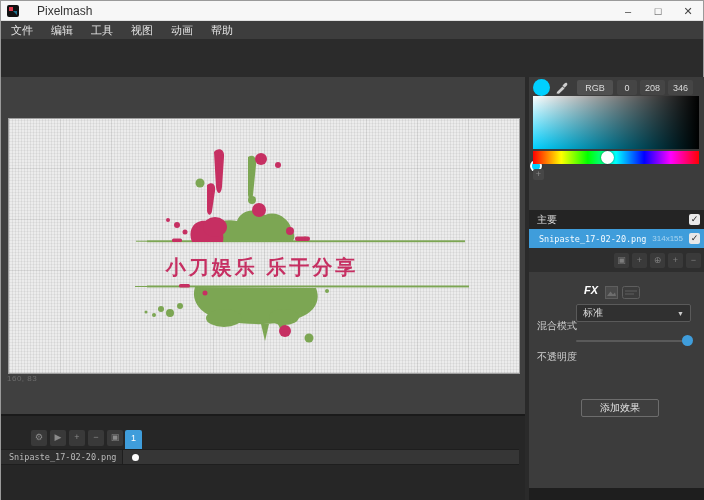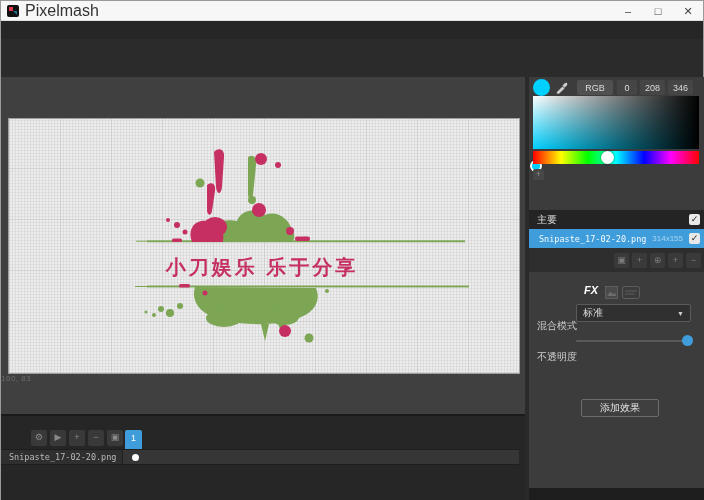--- a/index.html
+++ b/index.html
@@ -3,21 +3,21 @@
 <meta charset="utf-8">
 <style>
   * { margin:0; padding:0; box-sizing:border-box; }
   html,body { width:704px; height:500px; overflow:hidden; }
   body { font-family:"Liberation Sans","DejaVu Sans",sans-serif; background:#262626; position:relative; }
   #app { position:absolute; inset:0; width:704px; height:500px; border:1px solid #9a9a9a; background:#262626; }
 
   
   .titlebar { position:absolute; left:0; top:0; width:100%; height:20px; background:#f7f7f7; border-bottom:1px solid #e0e0e0; display:flex; align-items:center; }
   .app-icon { width:12px; height:12px; margin:0 6px 0 6px; }
-  .title-text { font-size:16px; color:#333; }
+  .title-text { font-size:12px; color:#333;margin-left:12px; }
   .win-controls { position:absolute; right:0; top:0; height:20px; display:flex; }
   .win-btn { width:30px; height:20px; display:flex; align-items:center; justify-content:center; font-size:11px; color:#444; }
 
   
   .menubar { position:absolute; left:0; top:20px; width:100%; height:18px; background:#3d3d3d; display:flex; align-items:center; gap:18px; padding-left:10px; }
   .menu-item { font-size:11px; color:#e3e3e3; }
 
   
   .toolbar { position:absolute; left:0; top:38px; width:100%; height:38px; background:#2b2b2b; }
   .tool-btn { position:absolute; top:47px; width:20px; height:20px; background:#3b3b3b; border-radius:2px; display:flex; align-items:center; justify-content:center; }
@@ -31,21 +31,21 @@
   
   .main-area { position:absolute; left:0; top:76px; width:524px; height:337px; background:#404040; }
   .pixel-canvas { position:absolute; left:8px; top:42px; width:510px; height:254px; background-color:#ececec; box-shadow:0 0 0 1px #9f9f9f;
     background-image:
       repeating-linear-gradient(90deg, rgba(0,0,0,0.06) 0 1px, transparent 1px 3px),
       repeating-linear-gradient(0deg, rgba(0,0,0,0.045) 0 1px, transparent 1px 3px),
       repeating-linear-gradient(90deg, rgba(0,0,0,0.05) 0 1px, transparent 1px 51px),
       repeating-linear-gradient(0deg, rgba(0,0,0,0.05) 0 1px, transparent 1px 51px);
   }
   .pixel-canvas svg { position:absolute; inset:0; }
-  .coords-readout { position:absolute; left:0; top:297px; font-size:8px; color:#6b6b6b; letter-spacing:.5px; }
+  .coords-readout { position:absolute; left:6px; top:297px; font-size:8px; color:#6b6b6b; letter-spacing:.5px; }
 
   
   .v-divider { position:absolute; left:524px; top:76px; width:4px; height:424px; background:#2a2a2a; }
 
   
   .right-panel { position:absolute; left:528px; top:76px; width:176px; height:411px; background:#3c3c3c; }
   .cur-color { position:absolute; left:4px; top:2px; width:17px; height:17px; border-radius:50%; background:#00d0ff; }
   .dropper { position:absolute; left:26px; top:4px; }
   .rgb-btn { position:absolute; left:48px; top:3px; width:36px; height:15px; background:#505050; border-radius:2px; color:#ddd; font-size:9px; display:flex; align-items:center; justify-content:center; }
   .chan-field { position:absolute; top:3px; height:15px; background:#454545; border-radius:2px; color:#ddd; font-size:9px; display:flex; align-items:center; justify-content:center; }
@@ -103,20 +103,28 @@
       <path d="M6 6 L10 6 L10 10 Z" fill="#1d6e8c"></path>
     </svg>
     <span class="title-text">Pixelmash</span>
     <div class="win-controls">
       <div class="win-btn">–</div>
       <div class="win-btn">□</div>
       <div class="win-btn">✕</div>
     </div>
   </div>
 
+  <div class="menubar">
+    <span class="menu-item">文件</span>
+    <span class="menu-item">编辑</span>
+    <span class="menu-item">工具</span>
+    <span class="menu-item">视图</span>
+    <span class="menu-item">动画</span>
+    <span class="menu-item">帮助</span>
+  </div>
 
   <div class="toolbar">
     <div class="tool-btn selected" style="left:128px">
       <svg width="13" height="13" viewBox="0 0 14 14">
           <path d="M4 1 L4 12 L6.7 9.6 L8.4 13 L10.2 12 L8.6 8.7 L12 8.2 Z" fill="#fff"></path>
         </svg>
     </div>
     <div class="tool-btn" style="left:149px">
       <svg width="13" height="13" viewBox="0 0 14 14">
           <rect x="2" y="2" width="10" height="10" fill="none" stroke="#e8e8e8" stroke-width="1.4" stroke-dasharray="2,1.6"></rect>

